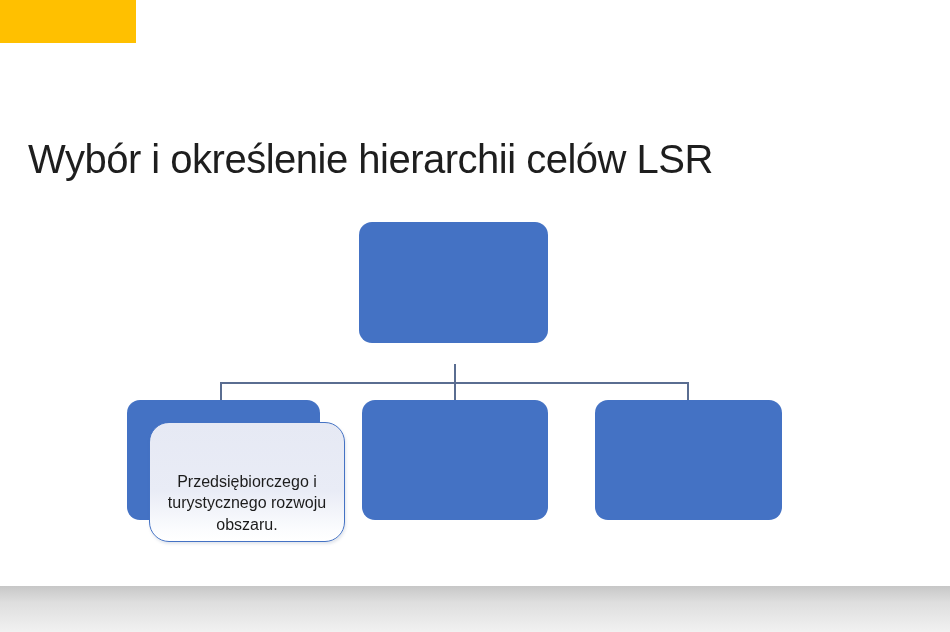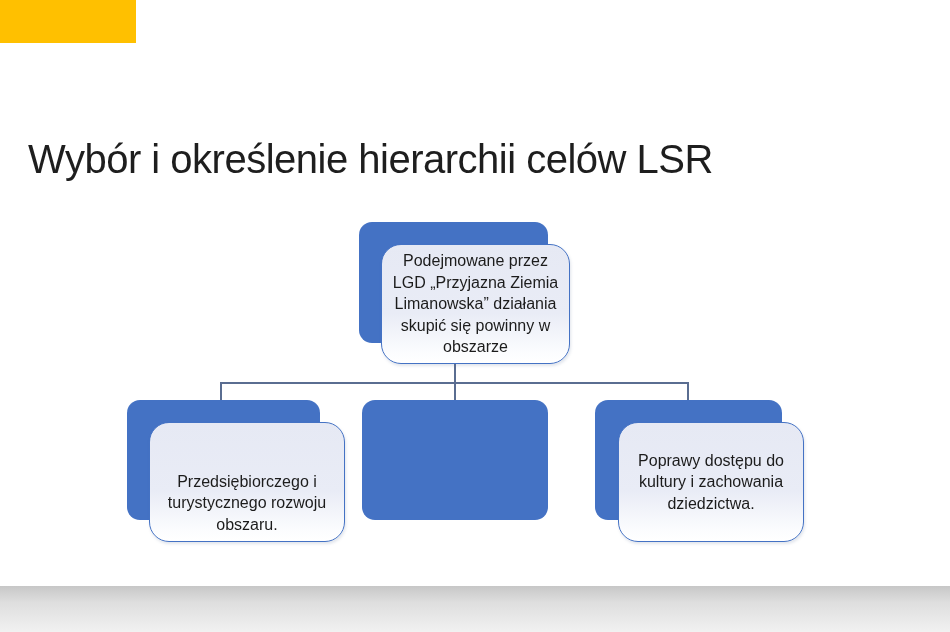--- a/index.html
+++ b/index.html
@@ -109,34 +109,28 @@
 
     <div class="diagram">
 
       <div class="conn conn-root-stem"></div>
       <div class="conn conn-horizontal"></div>
       <div class="conn conn-drop-left"></div>
       <div class="conn conn-drop-center"></div>
       <div class="conn conn-drop-right"></div>
 
       <div class="node-back root-back"></div>
-      <div class="node-front root-front">
-        <span>Podejmowane przez LGD „Przyjazna Ziemia Limanowska” działania skupić się powinny w obszarze</span>
-      </div>
 
       <div class="node-back child1-back"></div>
       <div class="node-front child1-front">
         <span>Przedsiębiorczego i turystycznego rozwoju obszaru.</span>
       </div>
 
       <div class="node-back child2-back"></div>
 
       <div class="node-back child3-back"></div>
-      <div class="node-front child3-front">
-        <span>Poprawy dostępu do kultury i zachowania dziedzictwa.</span>
-      </div>
 
     </div>
   </div>
 
   <div class="page-edge-shadow"></div>
 
 </div>
 
 </body></html>

